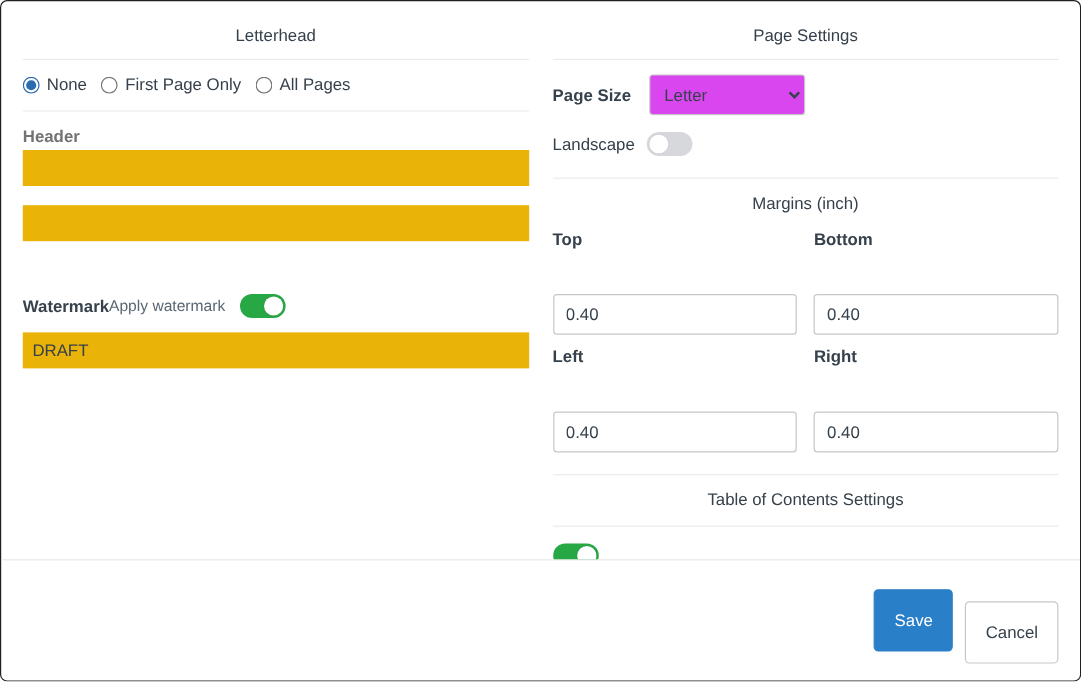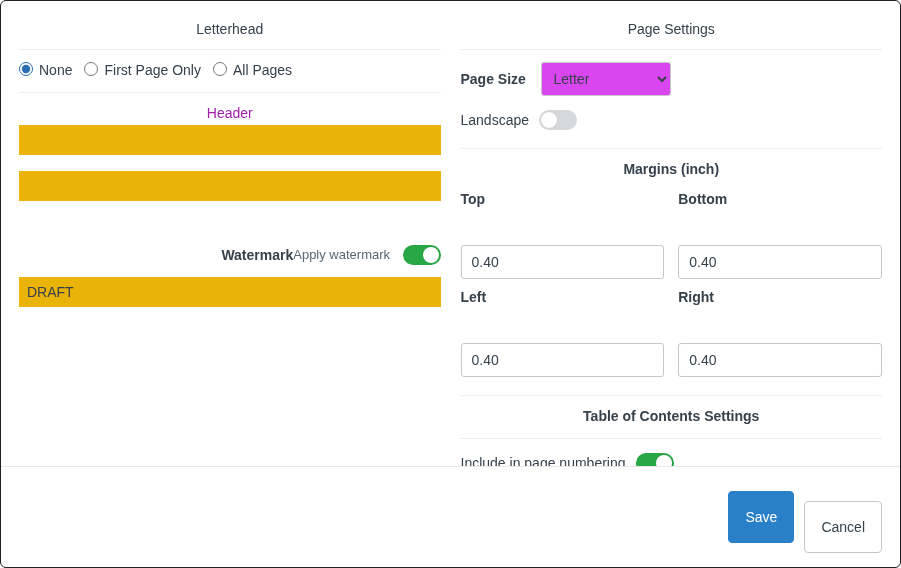--- a/index.html
+++ b/index.html
@@ -13,28 +13,28 @@
   .modal-body { flex: 1 1 auto; display: flex; padding: 10px 8px 0 8px; overflow: hidden; }
   .col { flex: 0 0 50%; padding: 0 10px; }
   .col-left { border-right: 0; }
   .col-divider { width: 1px; background: #e3e3e3; margin: 6px 0 20px 0; }
   .section-title {
     font-size: 14px; font-weight: 400; color: #36414c; text-align: center;
     padding: 10px 0 12px 0;
   }
   .section-hr { border: none; border-bottom: 1px solid #ececec; margin: 0 0 12px 0; }
   .radio-row { display: flex; gap: 12px; align-items: center; margin-bottom: 14px; }
-  .radio-item { display: inline-flex; align-items: flex-start; gap: 6px; font-size: 14px; color: #36414c; }
+  .radio-item { display: inline-flex; align-items: flex-end; gap: 6px; font-size: 14px; color: #36414c; }
   input[type=radio] { accent-color: #2b6cb0; width: 14px; height: 14px; }
-  .field-label { font-size: 14px; font-weight: 400; color: #a21caf; margin-bottom: 4px; text-align: center; }
+  .field-label { font-size: 14px; font-weight: 700; color: #737373; margin-bottom: 4px; }
   .flat-input {
     width: 100%; height: 30px; background: #eab308; border: none;
     padding: 0 8px; font-size: 14px; color: #36414c; margin-bottom: 16px;
   }
-  .row-between { display: flex; justify-content: flex-end; align-items: center; }
+  .row-between { display: flex; justify-content: flex-start; align-items: center; }
   .inline-label { font-size: 14px; font-weight: 600; color: #36414c; }
   .apply-label { font-size: 13px; color: #5a6773; margin-right: 8px; }
   .toggle {
     position: relative; width: 38px; height: 20px; border-radius: 10px;
     background: #d6d8dc; display: inline-block; cursor: pointer; vertical-align: middle;
   }
   .toggle .knob {
     position: absolute; top: 2px; left: 2px; width: 16px; height: 16px;
     border-radius: 50%; background: #fff; transition: none;
     box-shadow: 0 0 1px rgba(0,0,0,0.2);
@@ -44,21 +44,21 @@
   .toggle.off { background: #d6d8dc; }
   .wm-row { margin-top: 28px; margin-bottom: 6px; }
   .page-size-row { display: flex; align-items: center; gap: 10px; margin-bottom: 14px; }
   .page-size-row .inline-label { min-width: 70px; }
   select.page-size {
     height: 34px; background: #d946ef; border: 1px solid #c7c7c7; border-radius: 3px;
     padding: 0 8px; font-size: 14px; color: #36414c; min-width: 130px;
   }
   .landscape-row { display: flex; align-items: center; gap: 10px; margin-bottom: 18px; }
   .landscape-row .inline-label { font-weight: 400; font-size: 14px; }
-  .subsection-title { font-size: 14px; font-weight: 700; text-align: center; margin: 6px 0 14px 0; color: #36414c; }
+  .subsection-title { font-size: 14px; font-weight: 400; text-align: center; margin: 6px 0 14px 0; color: #36414c; }
   .margin-grid { display: grid; grid-template-columns: 1fr 1fr; column-gap: 14px; row-gap: 10px; margin-bottom: 18px; }
   .margin-cell .m-label { font-size: 14px; font-weight: 600; margin-bottom: 6px; display: block; }
   .num-input {
     width: 100%; height: 34px; border: 1px solid #c7c7c7; border-radius: 3px;
     padding: 0 10px; font-size: 14px; color: #36414c; background: #fff; margin-top: 32px;
   }
   .toc-row { display: flex; align-items: center; gap: 10px; margin-top: 14px; }
   .toc-row .inline-label { font-weight: 400; font-size: 14px; }
   .modal-footer {
     display: flex; justify-content: flex-end; align-items: center;
@@ -158,21 +158,20 @@
           <span class="m-label">Right</span>
           <input class="num-input" type="text" value="0.40" style="">
         </div>
       </div>
 
       <hr class="section-hr">
       <div class="subsection-title">Table of Contents Settings</div>
       <hr class="section-hr">
 
       <div class="toc-row">
-        <span class="inline-label">Include in page numbering</span>
         <span class="toggle on">
             <span class="knob"></span>
           </span>
       </div>
 
     </div>
 
   </div>
 
   <div class="modal-footer">

